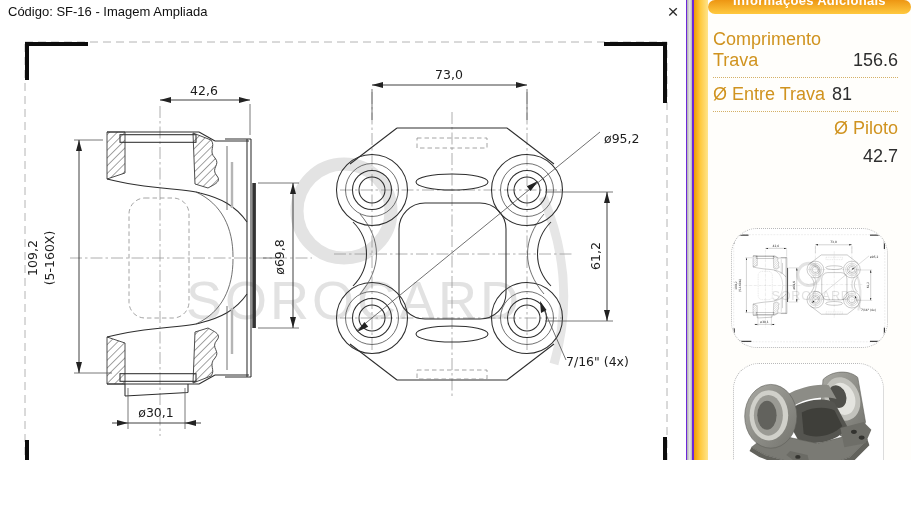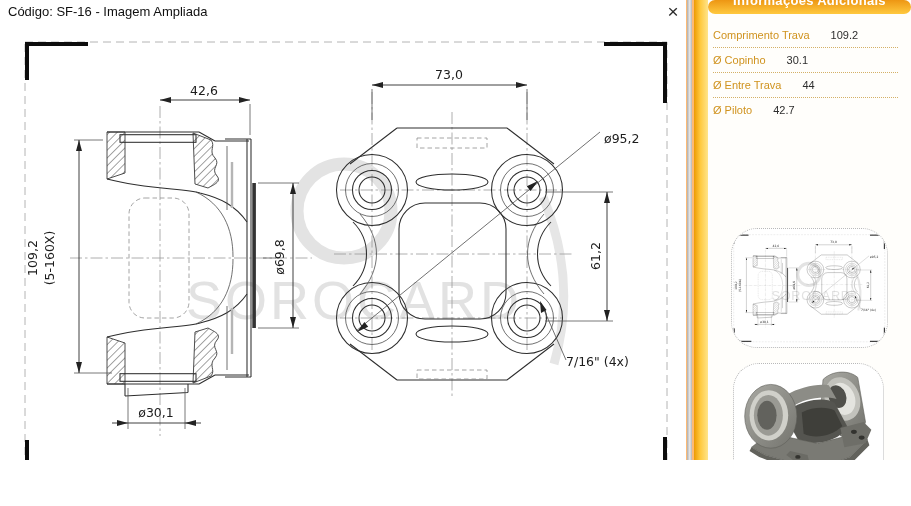--- a/index.html
+++ b/index.html
@@ -1,38 +1,38 @@
 <!DOCTYPE html>
 <html><head>
 <meta charset="utf-8">
 <style>
   html,body{margin:0;padding:0;background:#ffffff;}
-  .stage{position:relative;width:911px;height:460px;background:#fdba74;overflow:hidden;
+  .stage{position:relative;width:911px;height:460px;background:#6d28d9;overflow:hidden;
          font-family:"Liberation Sans",sans-serif;}
   
   .main{position:absolute;left:0;top:0;width:686px;height:506px;background:#fff;}
   .dlg-title{position:absolute;left:8px;top:4px;font-size:13px;color:#101010;}
   .dlg-close{position:absolute;left:661px;top:1px;width:24px;height:22px;text-align:center;
              line-height:22px;font-size:19px;font-weight:300;color:#2d2d2d;cursor:pointer;}
   svg.draw{position:absolute;left:0;top:24px;}
   
   .scrollstrip{position:absolute;left:687px;top:0;width:5px;height:506px;
                background:linear-gradient(90deg,#aeaeae,#e8e8e8 55%,#b5b5b5);}
   
   .sidebar{position:absolute;left:694px;top:0;width:217px;height:506px;background:#fffefb;}
   .stripe{position:absolute;left:0;top:0;width:14px;height:506px;
           background:linear-gradient(90deg,#ec9b04,#ffc93e 45%,#ffe48a);}
   .sheader{position:absolute;left:14px;right:0;top:0;height:14px;overflow:hidden;
            background:linear-gradient(180deg,#ed9613,#ffc93f);border-radius:7px;}
   .sheader span{position:absolute;left:0;width:100%;top:-7px;text-align:center;font-size:13px;
                 font-weight:bold;color:#fff;letter-spacing:.3px;}
   .info{position:absolute;left:19px;right:13px;top:23px;}
-  .row{display:flex;gap:21px;align-items:flex-start;padding:6px 0 6px;border-bottom:1px dotted #d4b066;
-       font-size:11px;}
-  .row:last-child{border-bottom:none;}
+  .row{display:flex;gap:7px;align-items:flex-end;padding:6px 0 6px;border-bottom:1px dotted #d4b066;
+       font-size:18px;}
+  .row:last-child{border-bottom:none;flex-direction:column;}
   .lbl{color:#d0931f;}
   .val{color:#2e2e2e;}
   .thumb{position:absolute;background:#fff;border:1px dotted #b9b9b9;border-radius:26px;
          overflow:hidden;display:flex;align-items:center;justify-content:center;cursor:pointer;}
   .thumb1{left:37px;top:228px;width:155px;height:118px;}
   .thumb2{left:39px;top:363px;width:149px;height:122px;}
   
   .ln{stroke:#2e2e2e;stroke-width:1.05;fill:none;}
   .lt{stroke:#4c4c4c;stroke-width:.8;fill:none;}
   .cl{stroke:#9b9b9b;stroke-width:.8;fill:none;stroke-dasharray:12 3 2.5 3;}
@@ -197,29 +197,25 @@
 
   <div class="sidebar">
     <div class="stripe"></div>
     <div class="sheader">
       <span>Informações Adicionais</span>
     </div>
 
     <div class="info">
       <div class="row">
         <span class="lbl">Comprimento Trava</span>
-        <span class="val">109.2</span>
-      </div>
-      <div class="row">
-        <span class="lbl">Ø Copinho</span>
-        <span class="val">30.1</span>
+        <span class="val">156.6</span>
       </div>
       <div class="row">
         <span class="lbl">Ø Entre Trava</span>
-        <span class="val">44</span>
+        <span class="val">81</span>
       </div>
       <div class="row">
         <span class="lbl">Ø Piloto</span>
         <span class="val">42.7</span>
       </div>
     </div>
 
     <div class="thumb thumb1">
       <svg width="153" height="116" viewBox="22 36 650 465">
         <use href="#techdraw"></use>

